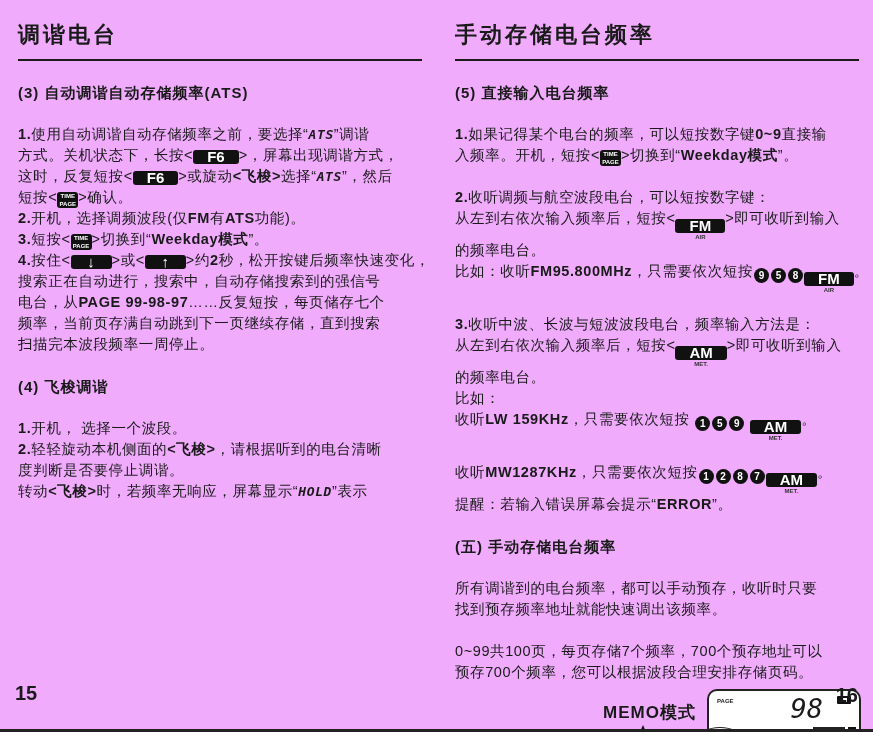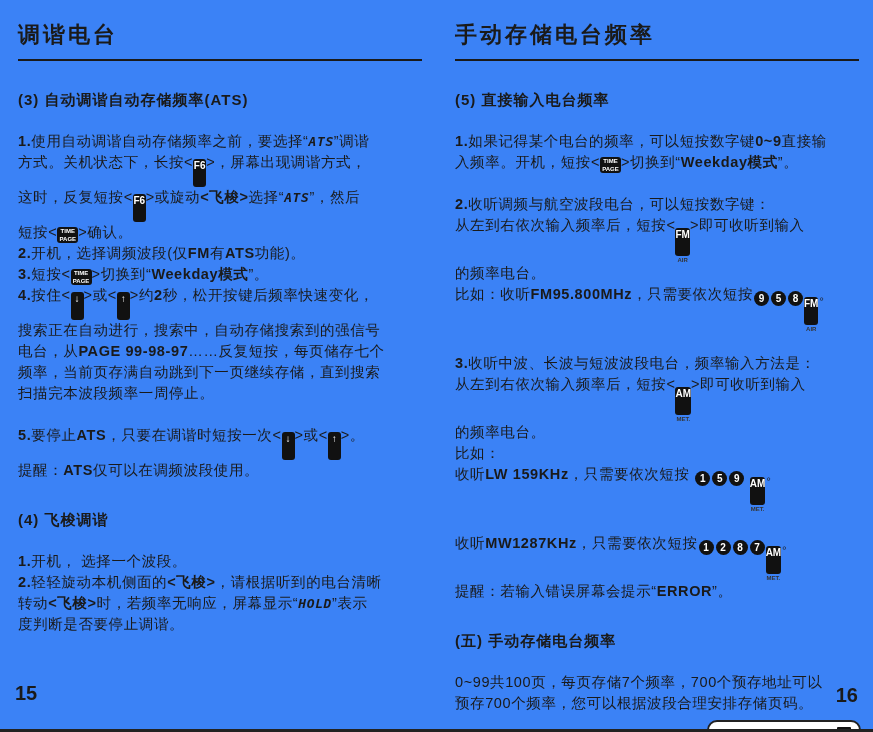--- a/index.html
+++ b/index.html
@@ -1,51 +1,51 @@
 <!DOCTYPE html>
 <html><head>
 <meta charset="utf-8">
 <style>
   html,body{margin:0;padding:0;}
-  #page{position:relative;width:873px;height:732px;background:#3b82f6;overflow:hidden;
+  #page{position:relative;width:873px;height:732px;background:#f0abfc;overflow:hidden;
         font-family:"Liberation Sans","DejaVu Sans",sans-serif;color:#1a1a1a;}
   .col{position:absolute;top:20px;width:404px;}
   #col-left{left:18px;}
   #col-right{left:455px;}
   .hdr{font-size:22px;font-weight:bold;letter-spacing:3px;padding-bottom:9px;border-bottom:2px solid #1a1a1a;}
   #col-right .hdr{text-align:left;}
-  .sec-title{font-size:15px;font-weight:bold;letter-spacing:1px;margin-top:30px;}
+  .sec-title{font-size:15px;font-weight:bold;letter-spacing:1px;margin-top:23px;}
   .para{margin-top:21px;}
   .line{font-size:14.5px;line-height:21px;letter-spacing:0.6px;white-space:nowrap;}
   .bold{font-weight:bold;}
   .seg{font-style:italic;font-family:"DejaVu Sans Mono",monospace;font-weight:bold;font-size:13px;}
   
   .key{display:inline-block;background:#111;color:#fff;border-radius:3px;font-weight:bold;
        text-align:center;vertical-align:-2px;letter-spacing:0;}
-  .key.sq{min-width:13px;height:28px;line-height:14px;font-size:10px;padding:0 0;}
+  .key.sq{min-width:13px;height:14px;line-height:14px;font-size:15px;padding:0 14px;}
   .key.k2{width:21px;height:16px;font-size:6px;line-height:8px;vertical-align:-4px;padding:0;}
   .key.k2 div{line-height:8px;}
   .keywrap{display:inline-flex;flex-direction:column;align-items:center;vertical-align:-8px;}
   .keysub{font-size:6px;line-height:6px;color:#333;margin-top:1px;font-weight:bold;letter-spacing:0;}
   .digit{display:inline-block;width:15px;height:15px;border-radius:50%;background:#111;color:#fff;
          font-size:10px;font-weight:bold;line-height:15px;text-align:center;vertical-align:-3px;margin:0 1px;letter-spacing:0;}
   .pagenum{position:absolute;font-size:20px;font-weight:bold;}
   #pn-left{left:15px;top:682px;}
   #pn-right{right:15px;top:684px;}
   #bottom-bar{position:absolute;left:0;right:0;bottom:0;height:3px;background:#222;}
   
   .diagram{position:relative;height:100px;margin-top:6px;}
   .memo-label{position:absolute;left:148px;top:12px;font-size:17px;font-weight:bold;letter-spacing:1px;}
   .callout{position:absolute;left:182px;top:36px;}
   .lcd{position:absolute;left:252px;top:0;width:150px;height:74px;border:2.5px solid #222;border-radius:10px;background:#fff;}
   .lcd span{position:absolute;letter-spacing:0;}
   .lcd-page{left:8px;top:7px;font-size:6px;font-weight:bold;letter-spacing:0.5px;}
   .lcd-batt{right:8px;top:5px;width:14px;height:8px;background:#111;border-radius:1px;}
   .lcd-batt::after{content:"";position:absolute;left:4px;top:2px;width:6px;height:4px;background:#fff;}
-  .lcd-98{right:36px;top:4px;font-size:27px;font-weight:bold;font-style:italic;font-family:"DejaVu Sans Mono",monospace;line-height:1;text-align:right;}
+  .lcd-98{right:36px;top:4px;font-size:27px;font-weight:normal;font-style:italic;font-family:"DejaVu Sans Mono",monospace;line-height:1;text-align:right;}
   .lcd-oval{left:-11px;top:36px;width:42px;height:22px;border:1.5px solid #222;border-radius:50%;
             display:flex;align-items:center;justify-content:center;background:#fff;}
   .lcd-clock{right:14px;top:36px;border:2px solid #222;padding:0 2px;font-size:10px;font-weight:bold;
              font-style:italic;font-family:"DejaVu Sans Mono",monospace;line-height:12px;background:#fff;}
   .lcd-signal{right:3px;top:36px;width:8px;height:30px;
               background:repeating-linear-gradient(#111 0 3px,#fff 3px 4px);}
 </style>
 </head>
 <body>
 
@@ -61,30 +61,26 @@
           <div class="line"><span>这时，反复短按&lt;</span><span class="key sq">F6</span><span>&gt;或旋动</span><span class="bold">&lt;飞梭&gt;</span><span>选择“</span><span class="seg">ATS</span><span>”，然后</span></div>
           <div class="line"><span>短按&lt;</span><span class="key k2"><div>TIME</div><div>PAGE</div></span><span>&gt;确认。</span></div>
           <div class="line"><span class="bold">2.</span><span>开机，选择调频波段(仅</span><span class="bold">FM</span><span>有</span><span class="bold">ATS</span><span>功能)。</span></div>
           <div class="line"><span class="bold">3.</span><span>短按&lt;</span><span class="key k2"><div>TIME</div><div>PAGE</div></span><span>&gt;切换到“</span><span class="bold">Weekday模式</span><span>”。</span></div>
           <div class="line"><span class="bold">4.</span><span>按住&lt;</span><span class="key sq">↓</span><span>&gt;或&lt;</span><span class="key sq">↑</span><span>&gt;约</span><span class="bold">2</span><span>秒，松开按键后频率快速变化，</span></div>
           <div class="line"><span>搜索正在自动进行，搜索中，自动存储搜索到的强信号</span></div>
           <div class="line"><span>电台，从</span><span class="bold">PAGE 99-98-97</span><span>……反复短按，每页储存七个</span></div>
           <div class="line"><span>频率，当前页存满自动跳到下一页继续存储，直到搜索</span></div>
           <div class="line"><span>扫描完本波段频率一周停止。</span></div>
         </div>
-        <div class="para">
-          <div class="line"><span class="bold">5.</span><span>要停止</span><span class="bold">ATS</span><span>，只要在调谐时短按一次&lt;</span><span class="key sq">↓</span><span>&gt;或&lt;</span><span class="key sq">↑</span><span>&gt;。</span></div>
-          <div class="line"><span>提醒：</span><span class="bold">ATS</span><span>仅可以在调频波段使用。</span></div>
-        </div>
         <div class="sec-title">(4) 飞梭调谐</div>
         <div class="para">
           <div class="line"><span class="bold">1.</span><span>开机， 选择一个波段。</span></div>
           <div class="line"><span class="bold">2.</span><span>轻轻旋动本机侧面的</span><span class="bold">&lt;飞梭&gt;</span><span>，请根据听到的电台清晰</span></div>
+          <div class="line"><span>度判断是否要停止调谐。</span></div>
           <div class="line"><span>转动</span><span class="bold">&lt;飞梭&gt;</span><span>时，若频率无响应，屏幕显示“</span><span class="seg">HOLD</span><span>”表示</span></div>
-          <div class="line"><span>度判断是否要停止调谐。</span></div>
         </div>
       </div>
   </div>
 
   <div class="col" id="col-right">
     <div class="hdr">手动存储电台频率</div>
     <div>
         <div class="sec-title">(5) 直接输入电台频率</div>
         <div class="para">
           <div class="line"><span class="bold">1.</span><span>如果记得某个电台的频率，可以短按数字键</span><span class="bold">0~9</span><span>直接输</span></div>
@@ -117,20 +113,24 @@
         </div>
         <div class="para">
           <div class="line"><span>收听</span><span class="bold">MW1287KHz</span><span>，只需要依次短按</span><span class="digit">1</span><span class="digit">2</span><span class="digit">8</span><span class="digit">7</span><span class="keywrap">
               <span class="key sq">AM</span>
               <span class="keysub">MET.</span>
             </span><span>。</span></div>
           <div class="line"><span>提醒：若输入错误屏幕会提示“</span><span class="bold">ERROR</span><span>”。</span></div>
         </div>
         <div class="sec-title">(五) 手动存储电台频率</div>
         <div class="para">
+          <div class="line"><span>所有调谐到的电台频率，都可以手动预存，收听时只要</span></div>
+          <div class="line"><span>找到预存频率地址就能快速调出该频率。</span></div>
+        </div>
+        <div class="para">
           <div class="line"><span>0~99共100页，每页存储7个频率，700个预存地址可以</span></div>
           <div class="line"><span>预存700个频率，您可以根据波段合理安排存储页码。</span></div>
         </div>
       </div>
 
     <div class="diagram">
       <div class="memo-label">MEMO模式</div>
       <svg class="callout" width="78" height="34" viewBox="0 0 78 34">
         <path d="M6,8 L6,28 L70,20" fill="none" stroke="#111" stroke-width="1.4"></path>
         <path d="M2,9 L6,0 L10,9 Z" fill="#111"></path>

